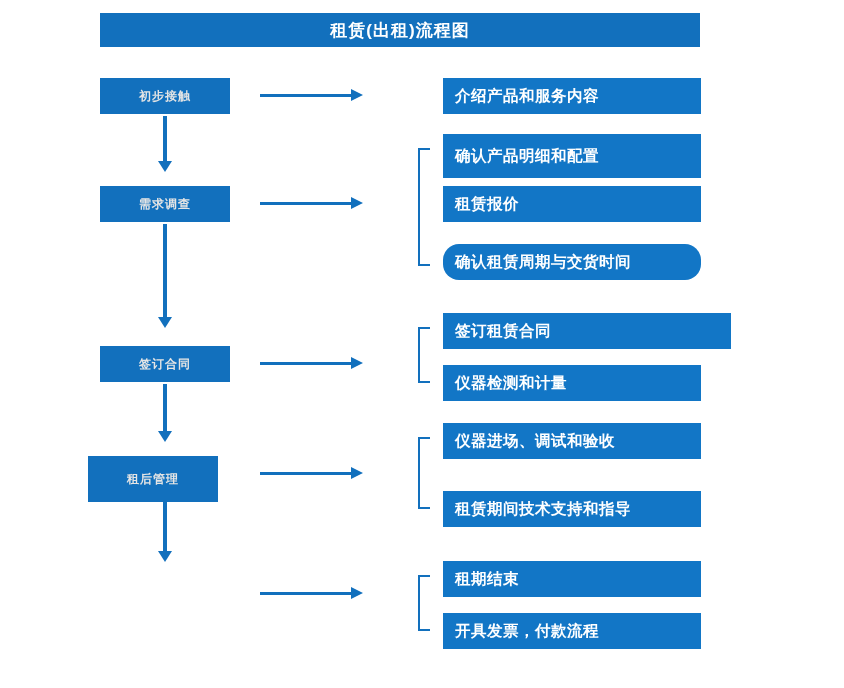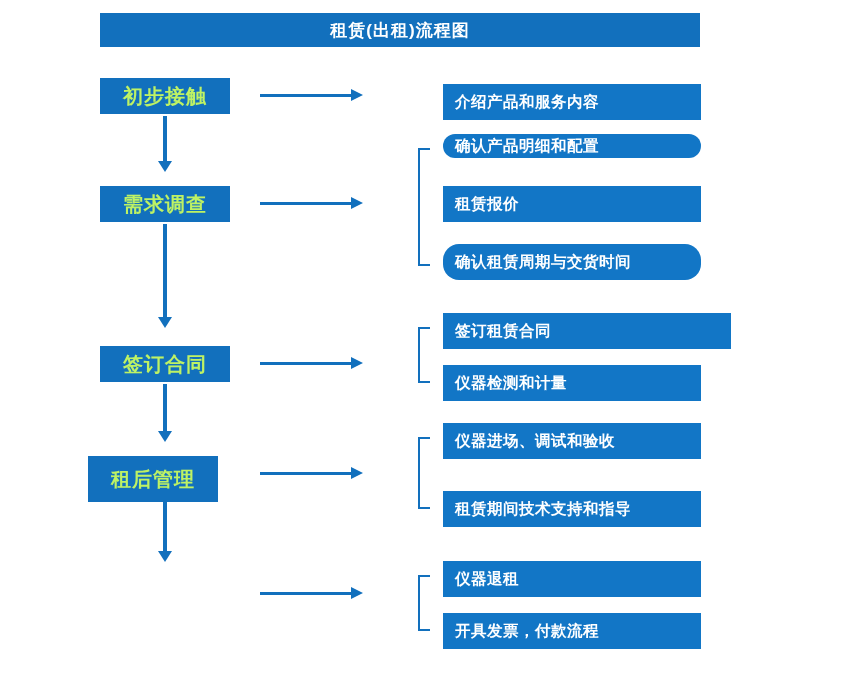--- a/index.html
+++ b/index.html
@@ -28,22 +28,22 @@
     font-size: 17px;
     font-weight: bold;
     display: flex;
     align-items: center;
     justify-content: center;
     letter-spacing: 1px;
   }
   .stage-box {
     position: absolute;
     background: #1270bd;
-    color: #bef264;
-    font-size: 20px;
+    color: #e5e5e5;
+    font-size: 12px;
     font-weight: bold;
     display: flex;
     align-items: center;
     justify-content: center;
     letter-spacing: 1px;
   }
   .task-box {
     position: absolute;
     background: #1276c6;
     color: #ffffff;
@@ -117,24 +117,24 @@
   <div class="h-arrow" style="left:260px;top:202px;width:92px;"></div>
   <div class="h-arrow" style="left:260px;top:362px;width:92px;"></div>
   <div class="h-arrow" style="left:260px;top:472px;width:92px;"></div>
   <div class="h-arrow" style="left:260px;top:592px;width:92px;"></div>
 
   <div class="bracket" style="left:418px;top:148px;height:118px;"></div>
   <div class="bracket" style="left:418px;top:327px;height:56px;"></div>
   <div class="bracket" style="left:418px;top:437px;height:72px;"></div>
   <div class="bracket" style="left:418px;top:575px;height:56px;"></div>
 
-  <div class="task-box" style="left:443px;top:78px;width:258px;height:36px;margin-top:6px;">介绍产品和服务内容</div>
-  <div class="task-box" style="left:443px;top:134px;width:258px;height:24px;border-radius:15px;">确认产品明细和配置</div>
+  <div class="task-box" style="left:443px;top:78px;width:258px;height:36px;">介绍产品和服务内容</div>
+  <div class="task-box" style="left:443px;top:134px;width:258px;height:44px;">确认产品明细和配置</div>
   <div class="task-box" style="left:443px;top:186px;width:258px;height:36px;">租赁报价</div>
   <div class="task-box" style="left:443px;top:244px;width:258px;height:36px;border-radius:16px;">确认租赁周期与交货时间</div>
   <div class="task-box" style="left:443px;top:313px;width:288px;height:36px;">签订租赁合同</div>
   <div class="task-box" style="left:443px;top:365px;width:258px;height:36px;">仪器检测和计量</div>
   <div class="task-box" style="left:443px;top:423px;width:258px;height:36px;">仪器进场、调试和验收</div>
   <div class="task-box" style="left:443px;top:491px;width:258px;height:36px;">租赁期间技术支持和指导</div>
-  <div class="task-box" style="left:443px;top:561px;width:258px;height:36px;">仪器退租</div>
+  <div class="task-box" style="left:443px;top:561px;width:258px;height:36px;">租期结束</div>
   <div class="task-box" style="left:443px;top:613px;width:258px;height:36px;">开具发票，付款流程</div>
 
 </div>
 
 </body></html>

